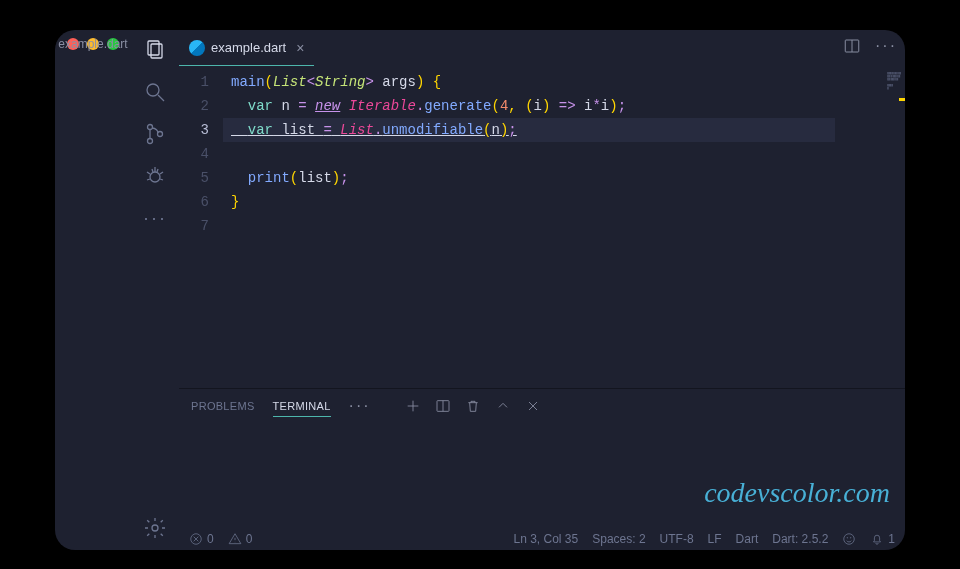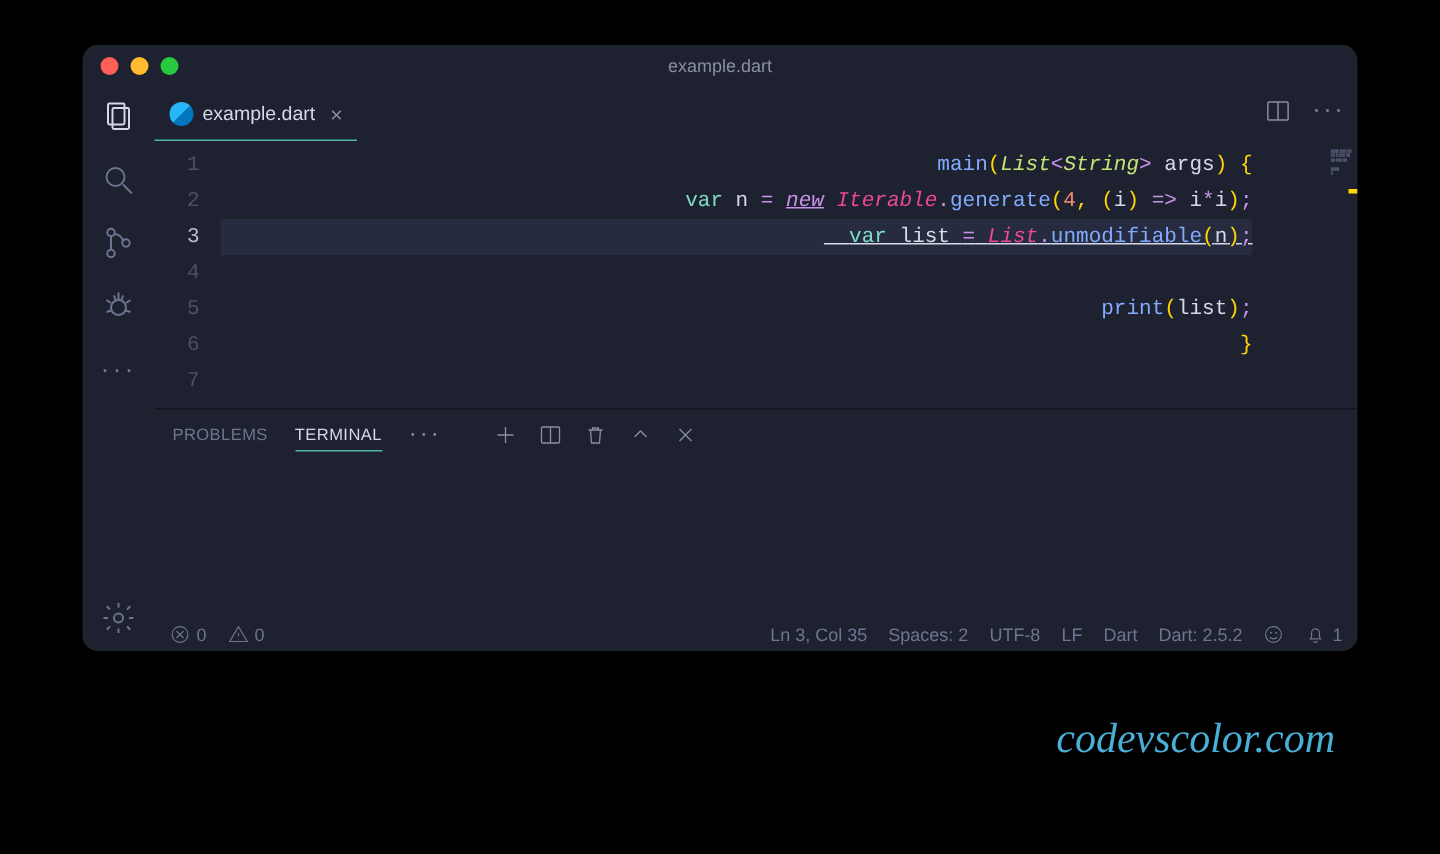--- a/index.html
+++ b/index.html
@@ -9,25 +9,25 @@
   width: 960px;
   height: 569px;
   overflow: hidden;
   position: relative;
 }
 .window {
   position: absolute;
   top: 30px;
   left: 55px;
   width: 850px;
-  height: 404px;
+  height: 520px;
   background: #1e2130;
-  border-radius: 10px;
-  display: flex;
-  flex-direction: column;
+  border-radius: 20px;
+  display: flex;
+  flex-direction: row;
   overflow: hidden;
   box-shadow: 0 10px 40px rgba(0,0,0,.5);
 }
 .titlebar {
   height: 28px;
   display: flex;
   align-items: center;
   padding: 0 12px;
   position: relative;
 }
@@ -87,21 +87,21 @@
 .editor {
   flex: 1;
   font-family: Menlo, Monaco, "Courier New", monospace;
   font-size: 14px;
   line-height: 24px;
   padding: 4px 0;
   display: flex;
 }
 .gutter { width: 44px; text-align: right; color: #4a5068; padding-right: 14px; user-select: none; }
 .gutter .ln.active { color: #b8bed6; }
-.code { flex: 1; white-space: pre; color: #d5d9e8; text-align: right; }
+.code { flex: 1; white-space: pre; color: #d5d9e8; }
 .code .row { height: 24px; padding-left: 8px; }
 .code .row.hl { background: #272b3f; text-decoration: underline; }
 .tok-kw { color: #7fdbca; }
 .tok-new { color: #c792ea; font-style: italic; text-decoration: underline; }
 .tok-type { color: #ec4899; font-style: italic; }
 .tok-typec { color: #c5e478; font-style: italic; }
 .tok-fn { color: #82aaff; }
 .tok-num { color: #f78c6c; }
 .tok-pun { color: #c792ea; }
 .tok-br { color: #ffd602; }

